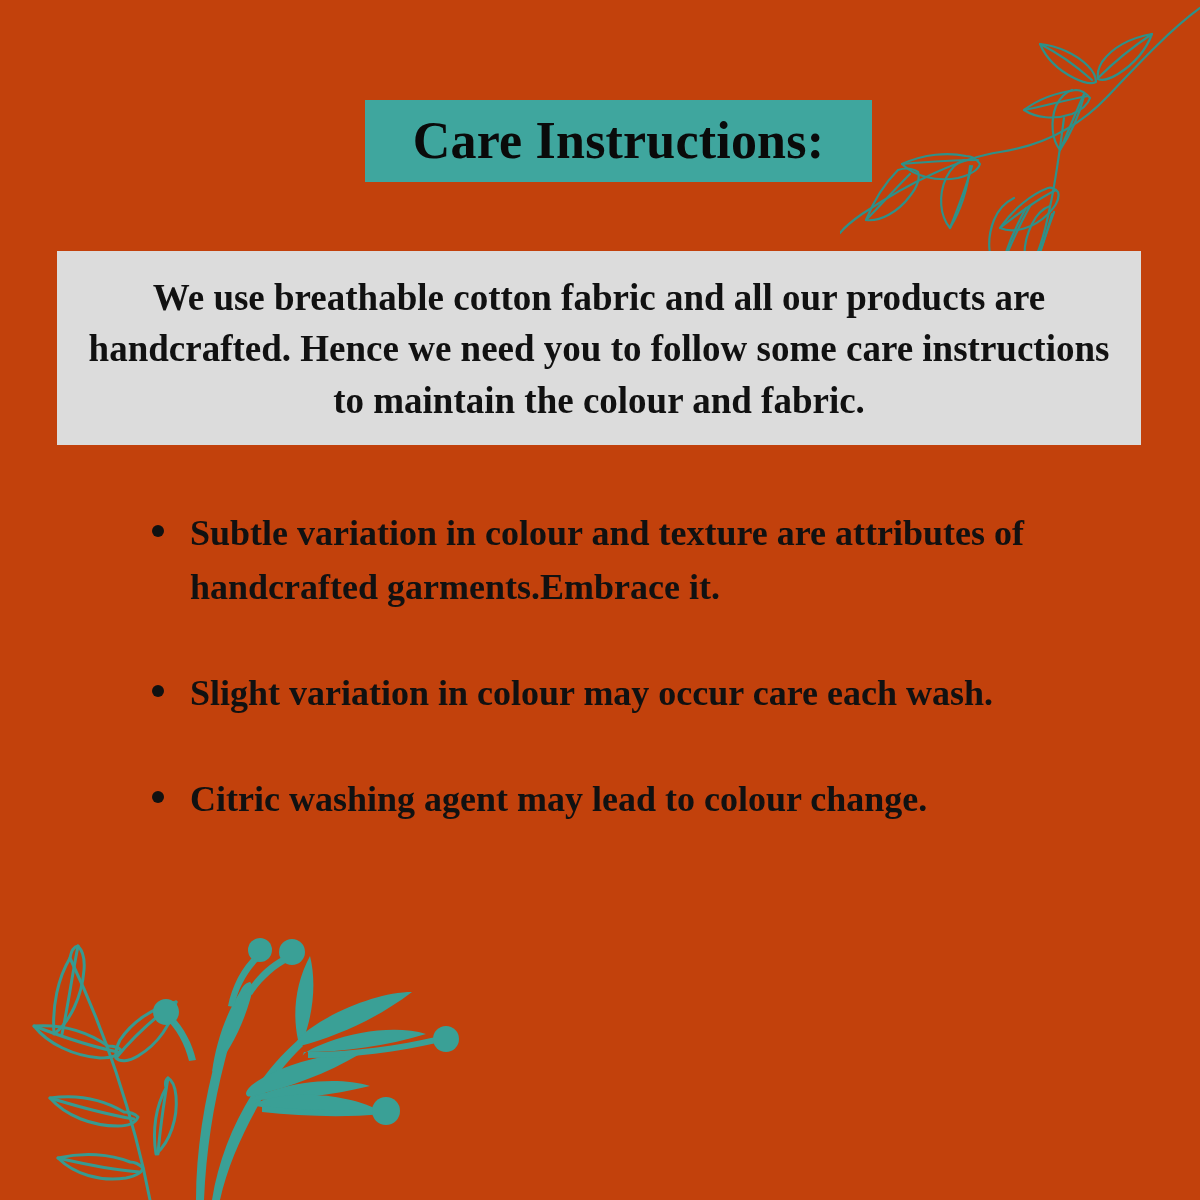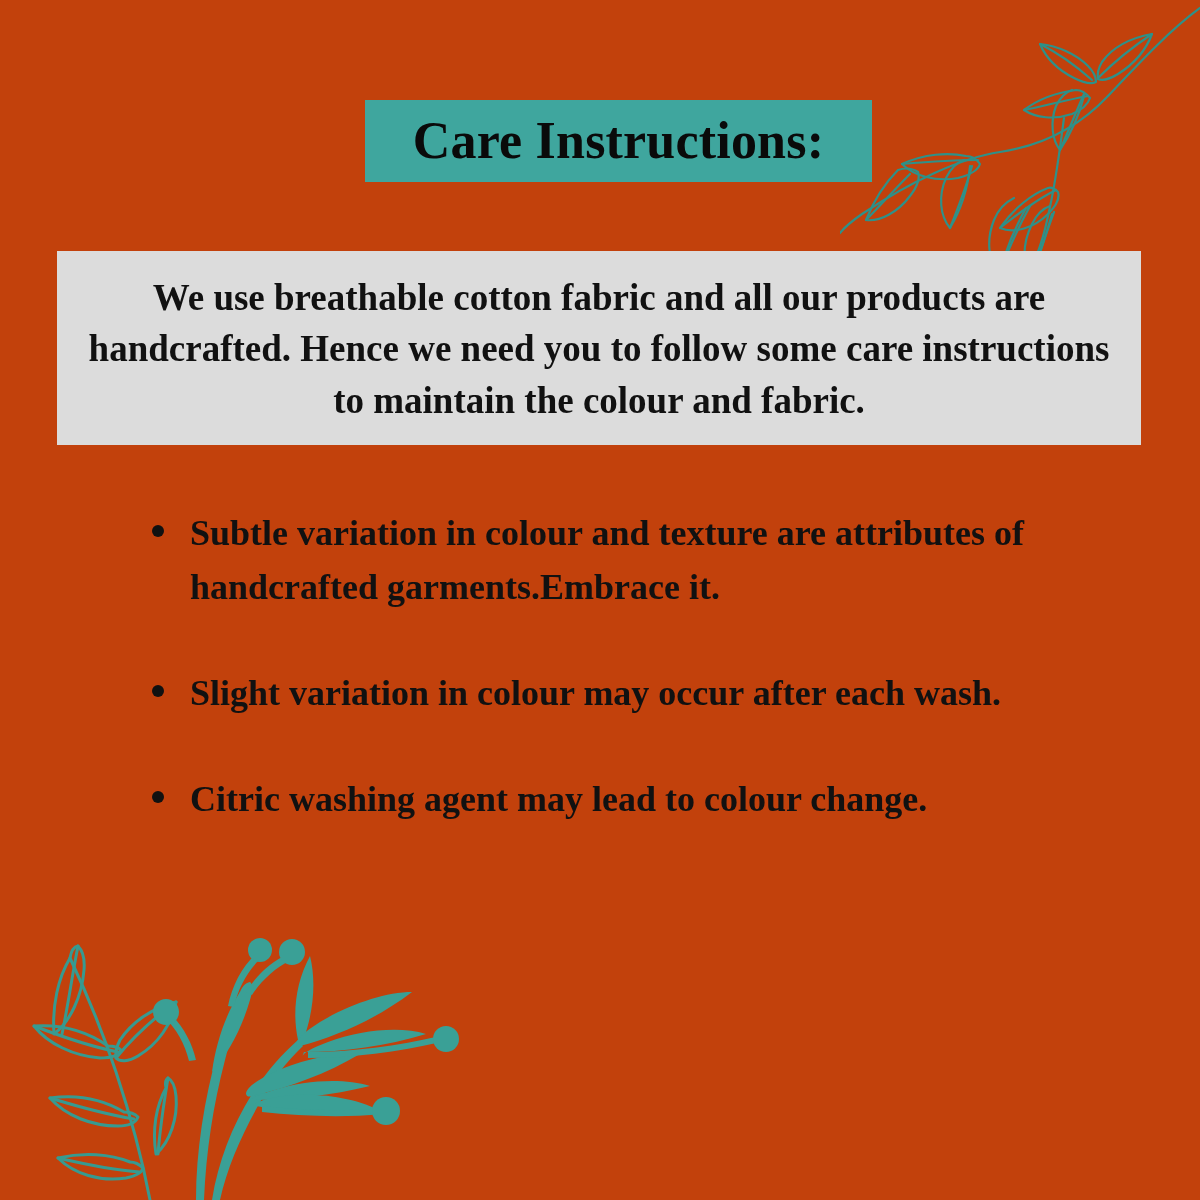--- a/index.html
+++ b/index.html
@@ -228,21 +228,21 @@
     <p>We use breathable cotton fabric and all our products are handcrafted. Hence we need you to follow some care instructions to maintain the colour and fabric.</p>
   </div>
 
   <ul class="care-list">
     <li class="care-item">
       <span class="care-bullet"></span>
       <span class="care-label">Subtle variation in colour and texture are attributes of handcrafted garments.Embrace it.</span>
     </li>
     <li class="care-item">
       <span class="care-bullet"></span>
-      <span class="care-label">Slight variation in colour may occur after each wash.</span>
+      <span class="care-label">Slight variation in colour may occur care each wash.</span>
     </li>
     <li class="care-item">
       <span class="care-bullet"></span>
       <span class="care-label">Citric washing agent may lead to colour change.</span>
     </li>
   </ul>
 
 </div>
 
 </body></html>

